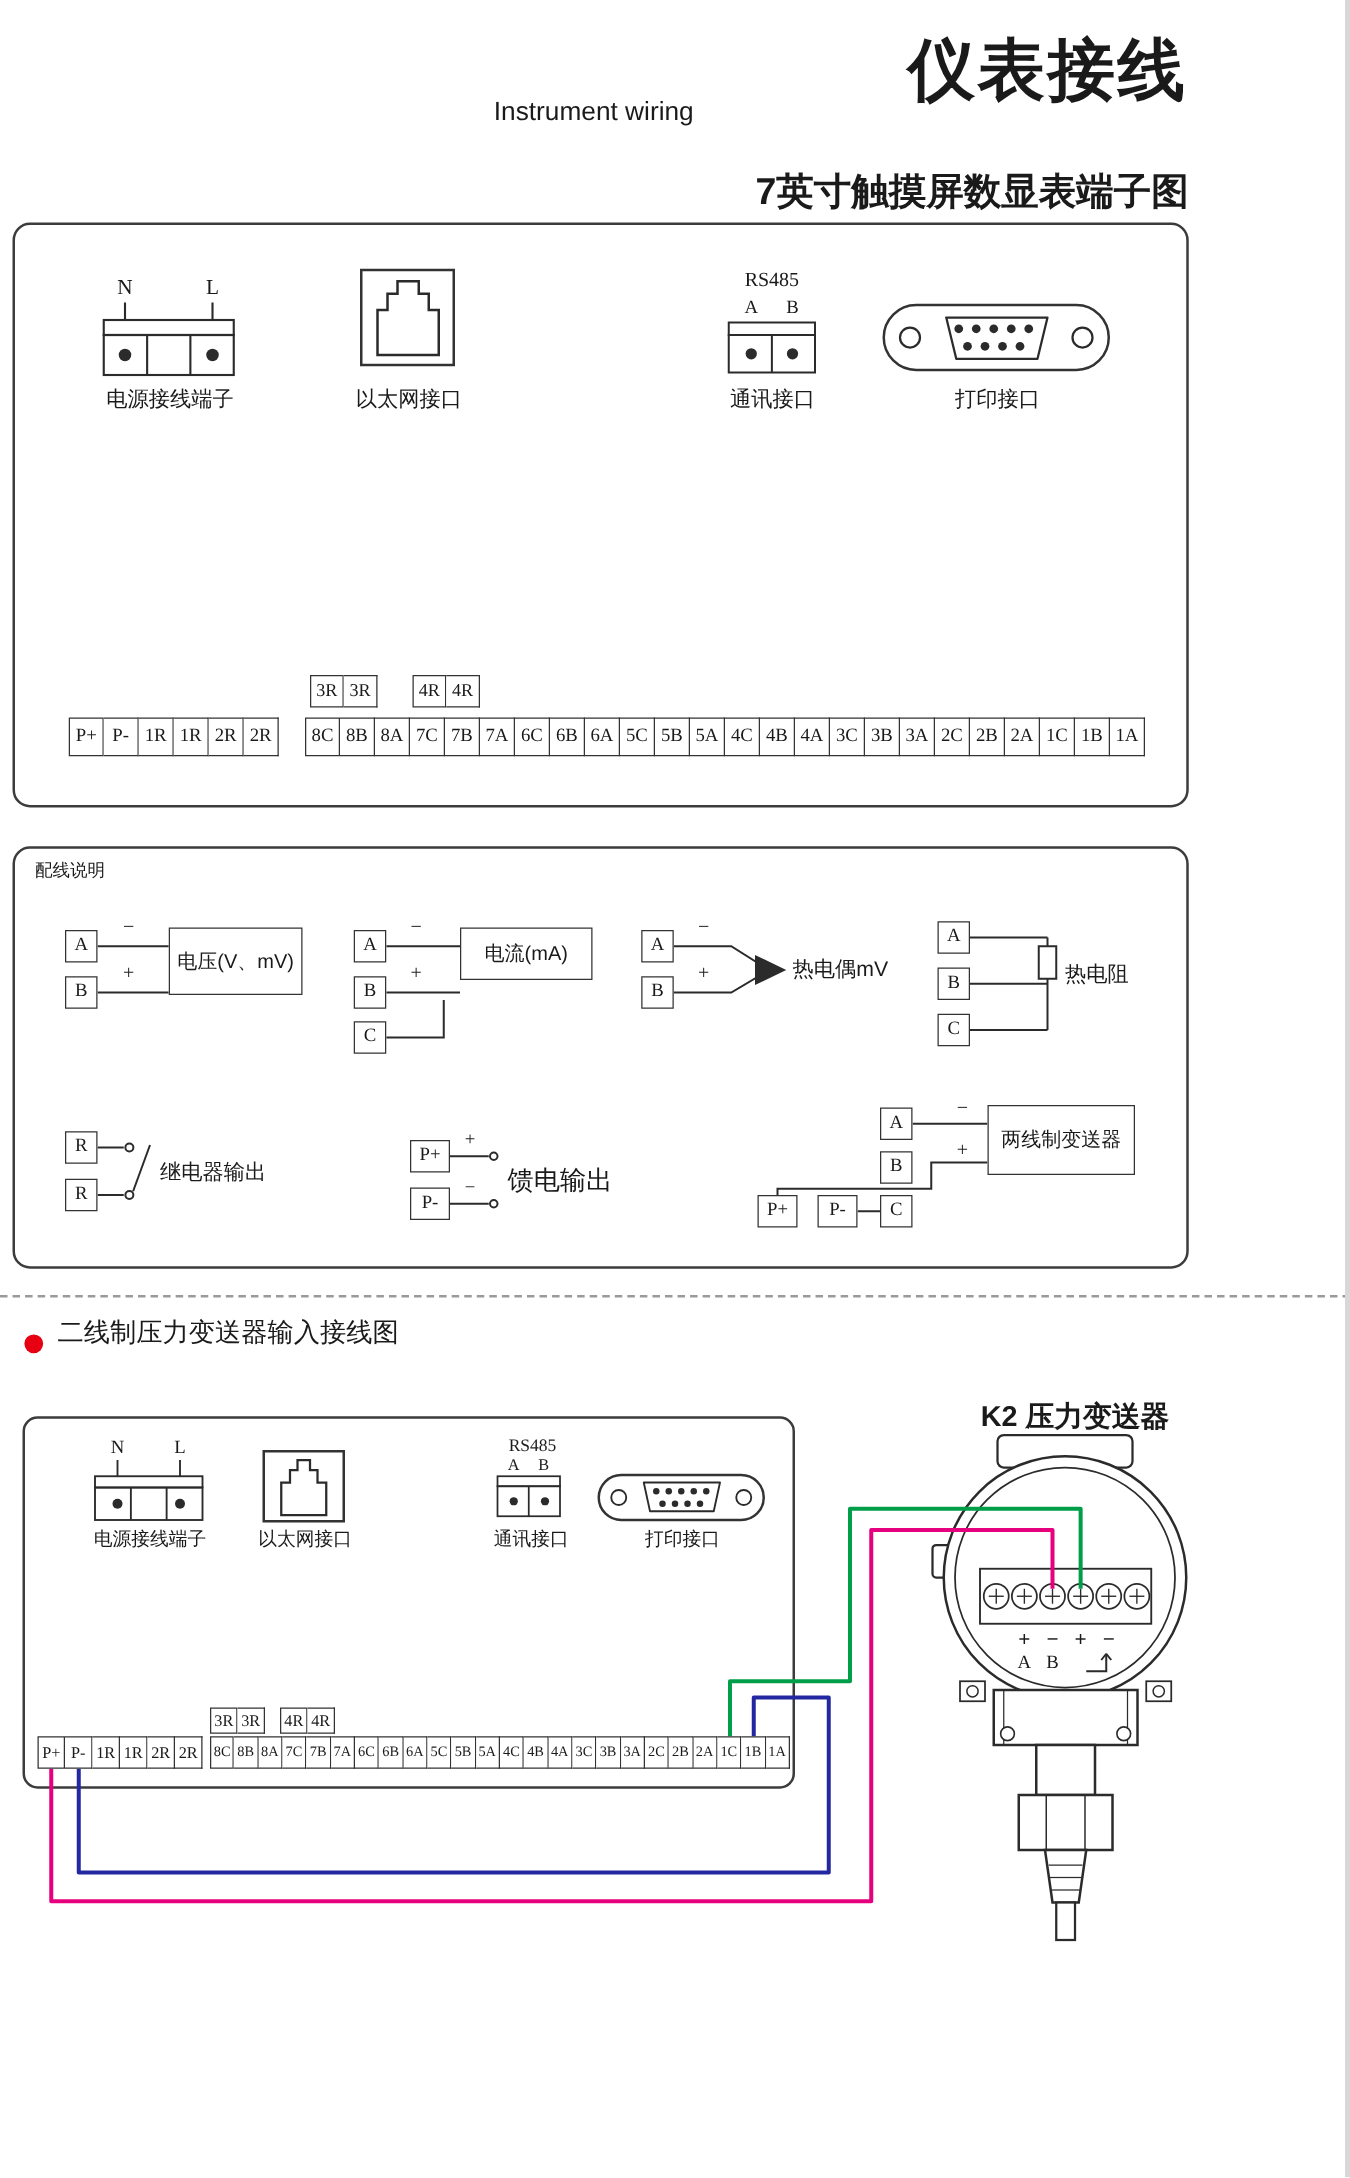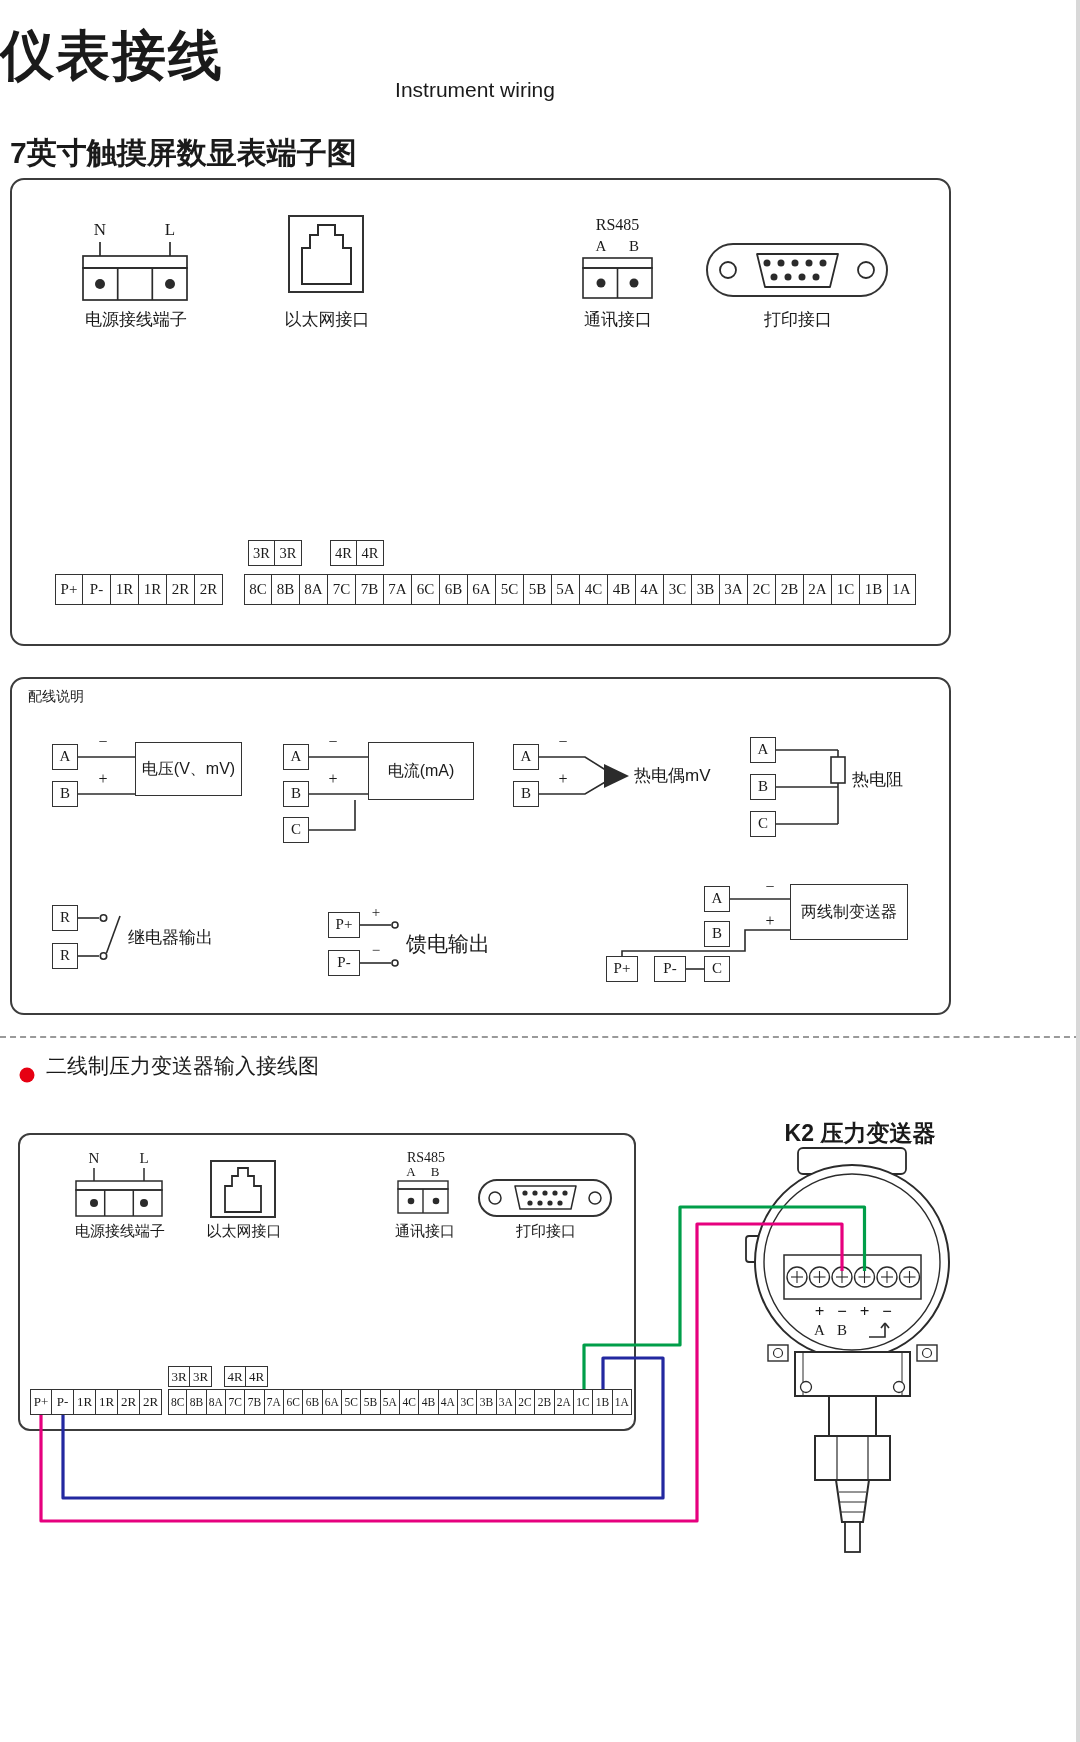--- a/index.html
+++ b/index.html
@@ -20,25 +20,25 @@
   .stadium{position:absolute;border:2px solid #333;border-radius:28px;z-index:2;background:#fff}
   .strip{position:absolute;display:flex;z-index:4}
   .cell{border:1.4px solid #333;border-left:none;text-align:center;
         font-family:"Liberation Serif",serif;background:#fff;display:block}
   .cell:first-child{border-left:1.4px solid #333}
   .strip1  .cell{width:28px;height:31px;line-height:29px;font-size:15px}
   .strip1s .cell{width:27px;height:26px;line-height:24px;font-size:14.5px}
   .strip3  .cell{width:22px;height:26px;line-height:24px;font-size:13px}
   .strip3m .cell{width:19.33px;height:26px;line-height:24px;font-size:11.5px}
   .strip3s .cell{width:22px;height:21px;line-height:19px;font-size:13px}
-  .title{position:absolute;left:0;top:20px;width:950px;text-align:left;
+  .title{position:absolute;left:0;top:20px;width:950px;text-align:right;
          font-size:54px;font-weight:700;letter-spacing:2px;z-index:4}
   .subtitle{position:absolute;left:0;top:78px;width:950px;text-align:center;
          font-size:21px;font-weight:500;z-index:4}
-  .h2a{position:absolute;left:10px;top:133px;width:941px;text-align:left;
+  .h2a{position:absolute;left:10px;top:133px;width:941px;text-align:right;
          font-size:30px;font-weight:600;z-index:4}
   .h2b{position:absolute;left:46px;top:1052px;font-size:21px;font-weight:500;z-index:4}
   .scrollbar{position:absolute;right:0;top:0;width:4px;height:1742px;background:#d8d8d8;z-index:6}
 </style>
 </head>
 <body>
 
 <div class="page">
 
   <svg class="art" width="1080" height="1742" viewBox="0 0 1080 1742">
@@ -295,21 +295,21 @@
   <div class="lbl ctr serif" style="left:95px;top:770px;width:16px;font-size:16px">+</div>
   <div class="bigbox" style="left:135px;top:742px;width:107px;height:54px">
       <span>电压(V、mV)</span>
     </div>
 
   <div class="tbox" style="left:283px;top:744px;width:26px;height:26px;line-height:23px">A</div>
   <div class="tbox" style="left:283px;top:781px;width:26px;height:26px;line-height:23px">B</div>
   <div class="tbox" style="left:283px;top:817px;width:26px;height:26px;line-height:23px">C</div>
   <div class="lbl ctr serif" style="left:325px;top:733px;width:16px;font-size:16px">−</div>
   <div class="lbl ctr serif" style="left:325px;top:770px;width:16px;font-size:16px">+</div>
-  <div class="bigbox" style="left:368px;top:742px;width:106px;height:58px">
+  <div class="bigbox" style="left:368px;top:742px;width:106px;height:42px">
       <span>电流(mA)</span>
     </div>
 
   <div class="tbox" style="left:513px;top:744px;width:26px;height:26px;line-height:23px">A</div>
   <div class="tbox" style="left:513px;top:781px;width:26px;height:26px;line-height:23px">B</div>
   <div class="lbl ctr serif" style="left:555px;top:733px;width:16px;font-size:16px">−</div>
   <div class="lbl ctr serif" style="left:555px;top:770px;width:16px;font-size:16px">+</div>
   <div class="lbl" style="left:634px;top:764px;font-size:17px">热电偶mV</div>
 
   <div class="tbox" style="left:750px;top:737px;width:26px;height:26px;line-height:23px">A</div>

